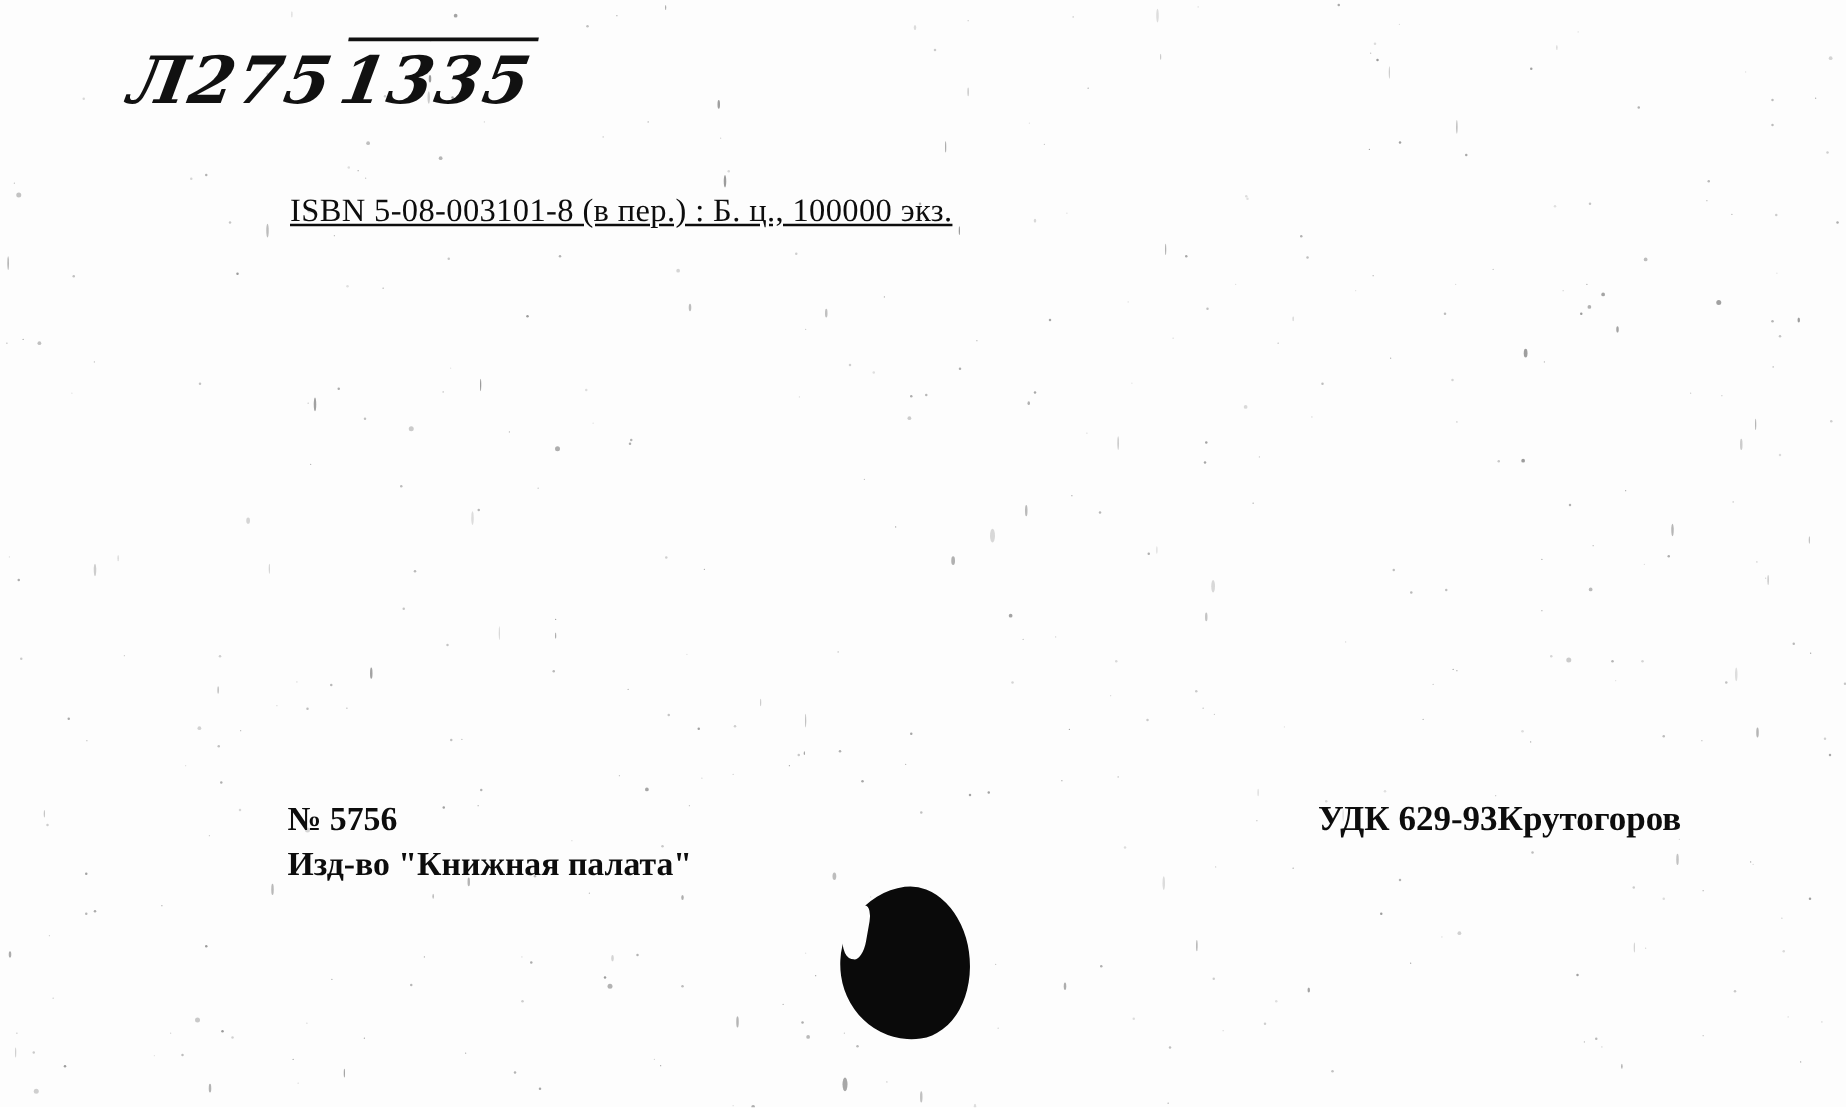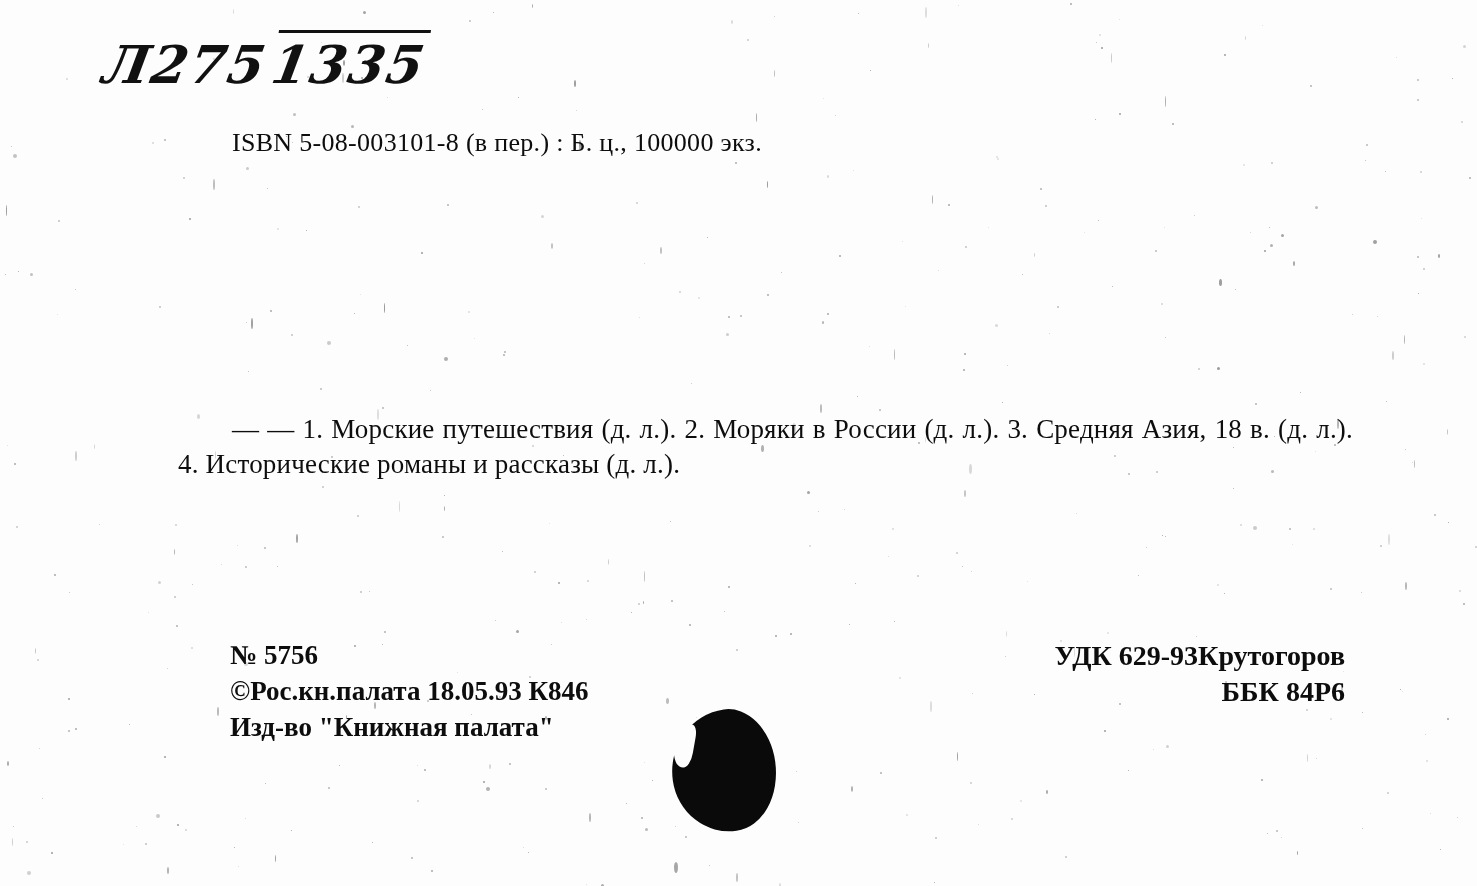--- a/index.html
+++ b/index.html
@@ -68,23 +68,24 @@
     line-height: 1.30;
     text-align: justify;
     text-align-last: left;
     color: #0d0d0d;
     letter-spacing: 0.4px;
     text-indent: 54px;
   }
   .isbn {
     font-size: 26px;
     color: #0d0d0d;
-    margin-top: 4px;
+    margin-top: 30px;
     text-indent: 54px;
     letter-spacing: 0.3px;
+    text-decoration: underline;
   }
   .subjects {
     position: absolute;
     left: 178px;
     top: 412px;
     width: 1175px;
     font-size: 27px;
     line-height: 1.30;
     color: #0d0d0d;
     text-align: justify;
@@ -578,28 +579,25 @@
     </div>
 
   <div class="handwrite">
     <span>Л275</span><span class="overbar">1335</span>
   </div>
 
   <div class="body-block">
     <div class="isbn">ISBN 5-08-003101-8 (в пер.) : Б. ц., 100000 экз.</div>
   </div>
 
-  <div class="subjects">— — 1. Морские путешествия (д. л.). 2. Моряки в России (д. л.). 3. Средняя Азия, 18 в. (д. л.). 4. Исторические романы и рассказы (д. л.).</div>
 
   <div class="footer-left">
     <div class="line1">№ 5756</div>
-    <div class="line3">©Рос.кн.палата 18.05.93  К846</div>
     <div class="line4">Изд-во "Книжная палата"</div>
   </div>
 
   <div class="footer-right">
     <div>УДК 629-93Крутогоров</div>
-    <div>ББК 84Р6</div>
   </div>
 
   <div class="blot"></div>
 
 </div>
 
 </body></html>

